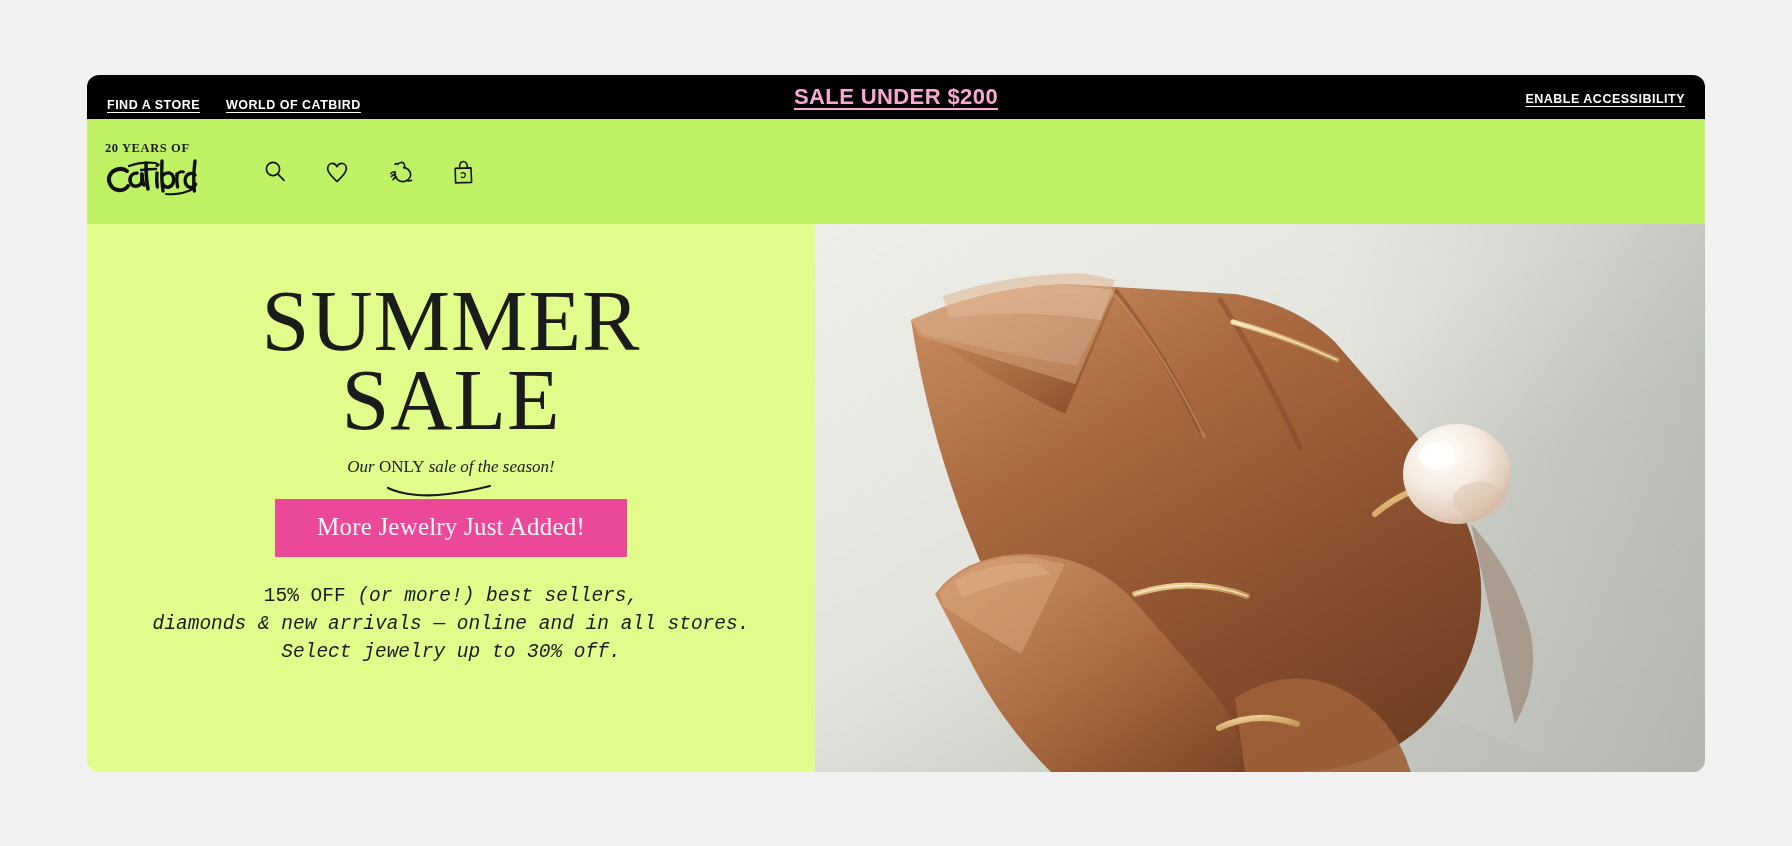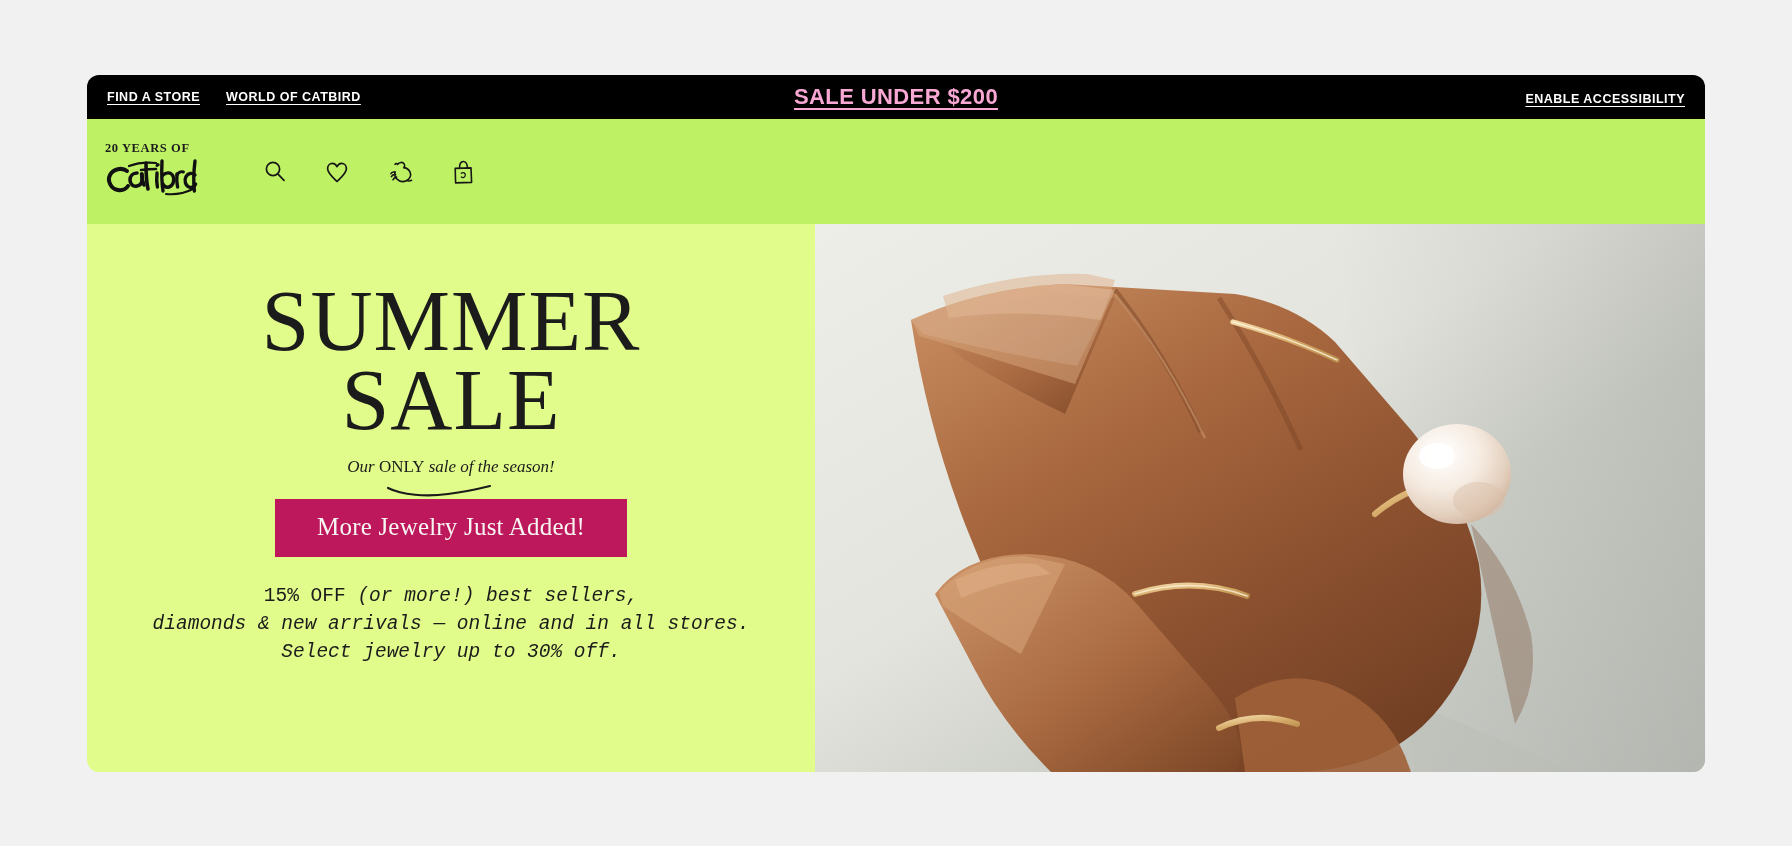--- a/index.html
+++ b/index.html
@@ -22,21 +22,21 @@
 
   
   .announce{
     position:relative;
     height:44px;
     background:#000;
     color:#fff;
     display:flex; align-items:center;
   }
   .announce-left{
-    position:absolute; left:20px; top:0; height:44px;
+    position:absolute; left:20px; top:8px; height:44px;
     display:flex; align-items:center; gap:26px;
   }
   .announce-link{
     font-family:"Liberation Sans", sans-serif;
     font-size:12.5px; font-weight:700;
     letter-spacing:.5px;
     color:#fff;
     text-decoration:underline;
     text-underline-offset:3px;
     text-decoration-thickness:1px;
@@ -142,21 +142,21 @@
     position:relative;
     white-space:nowrap;
   }
   .hero-tagline .only{ font-style:normal; position:relative; }
   .tagline-underline{
     position:absolute; left:38px; top:26px;
     pointer-events:none;
   }
   .hero-cta{
     margin-top:22px;
-    background:#be185d;
+    background:#ec4899;
     color:#f7f6f2;
     border:none;
     font-family:"Liberation Serif", serif;
     font-size:25px;
     padding:14px 42px 16px;
     cursor:pointer;
     letter-spacing:.2px;
     white-space:nowrap;
   }
   .hero-fineprint{

